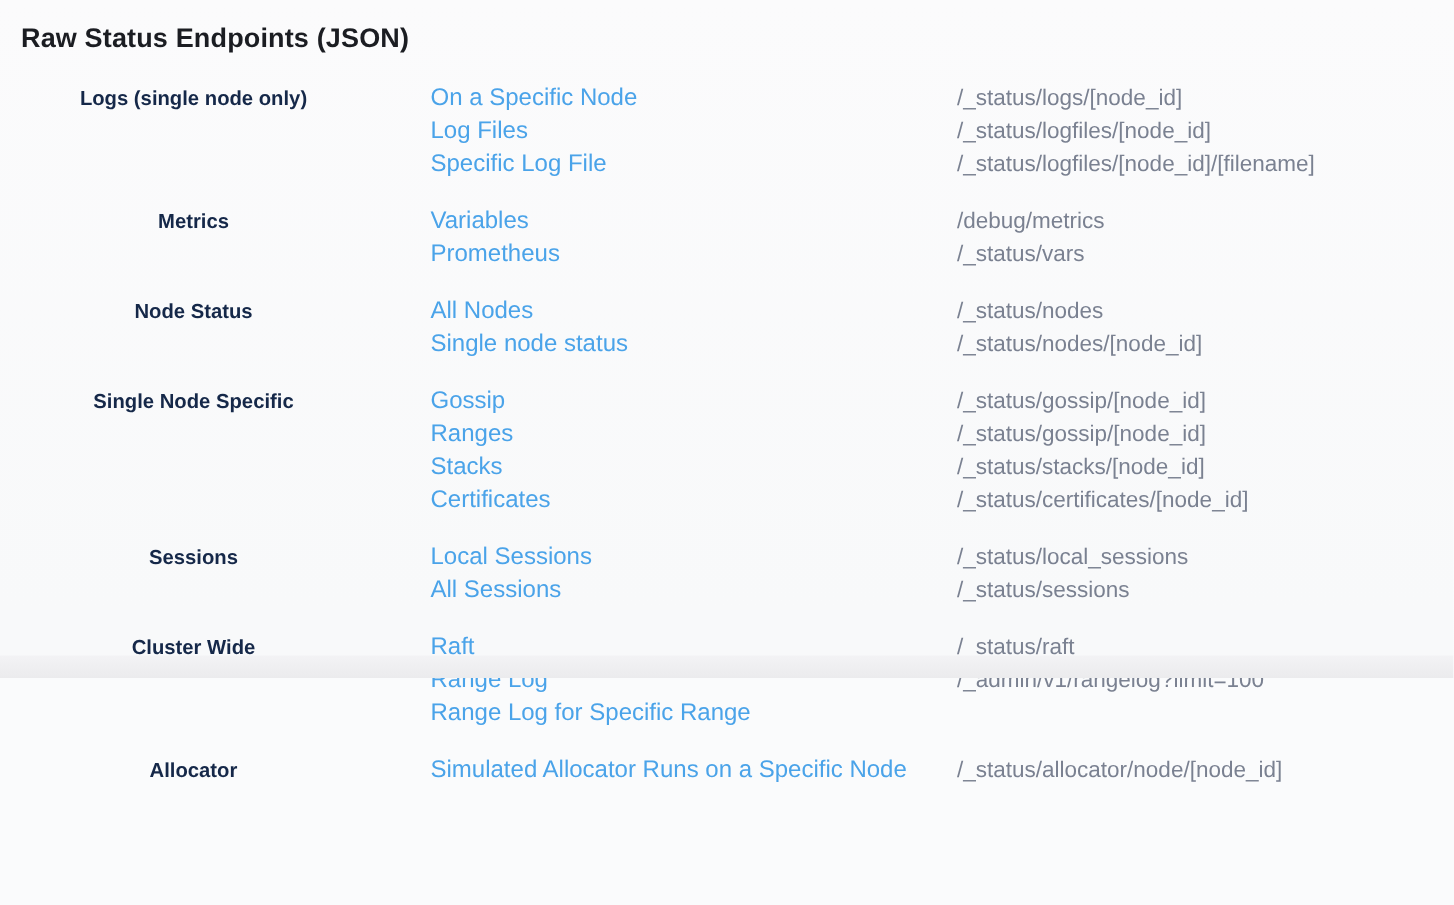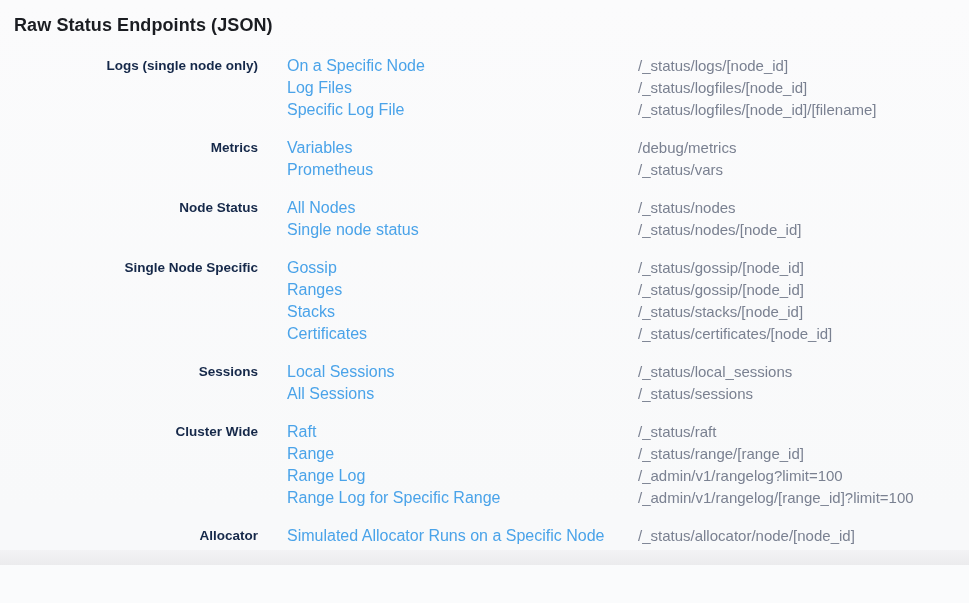--- a/index.html
+++ b/index.html
@@ -4,38 +4,38 @@
 <style>
   html, body { margin: 0; padding: 0; }
   body {
     width: 969px; height: 603px; overflow: hidden;
     background: #fafbfc;
     font-family: "Liberation Sans", sans-serif;
     -webkit-font-smoothing: antialiased;
   }
   .page {
     position: relative;
-    width: 969px; height: 565px;
+    width: 969px; height: 452px;
     background: linear-gradient(180deg, #fbfbfc 0%, #f8f9fa 90%);
   }
   .title {
     margin: 0;
     padding: 13px 0 0 14px;
     font-size: 18px;
     line-height: 24px;
     font-weight: 600;
     color: #1b1d22;
     letter-spacing: 0.1px;
   }
   .table { padding-top: 18px; }
   .section { display: flex; margin-bottom: 16px; }
   .section:last-child { margin-bottom: 0; }
   .label {
     width: 258px; flex: none;
-    text-align: right;
+    text-align: center;
     color: #152849;
     font-weight: 600;
     font-size: 13.5px;
     line-height: 22px;
   }
   .rows { margin-left: 29px; }
   .row { display: flex; }
   .link {
     display: block;
     width: 351px; flex: none;
@@ -155,33 +155,28 @@
   </div>
 
   <div class="section">
     <div class="label">Cluster Wide</div>
     <div class="rows">
   <div class="row">
     <a class="link" href="#">Raft</a>
     <span class="endpoint">/_status/raft</span>
   </div>
 
-  <div class="row">
-    <a class="link" href="#">Range</a>
-    <span class="endpoint">/_status/range/[range_id]</span>
-  </div>
 
   <div class="row">
     <a class="link" href="#">Range Log</a>
     <span class="endpoint">/_admin/v1/rangelog?limit=100</span>
   </div>
 
   <div class="row">
     <a class="link" href="#">Range Log for Specific Range</a>
-    <span class="endpoint">/_admin/v1/rangelog/[range_id]?limit=100</span>
   </div>
 </div>
   </div>
 
   <div class="section">
     <div class="label">Allocator</div>
     <div class="rows">
   <div class="row">
     <a class="link" href="#">Simulated Allocator Runs on a Specific Node</a>
     <span class="endpoint">/_status/allocator/node/[node_id]</span>

